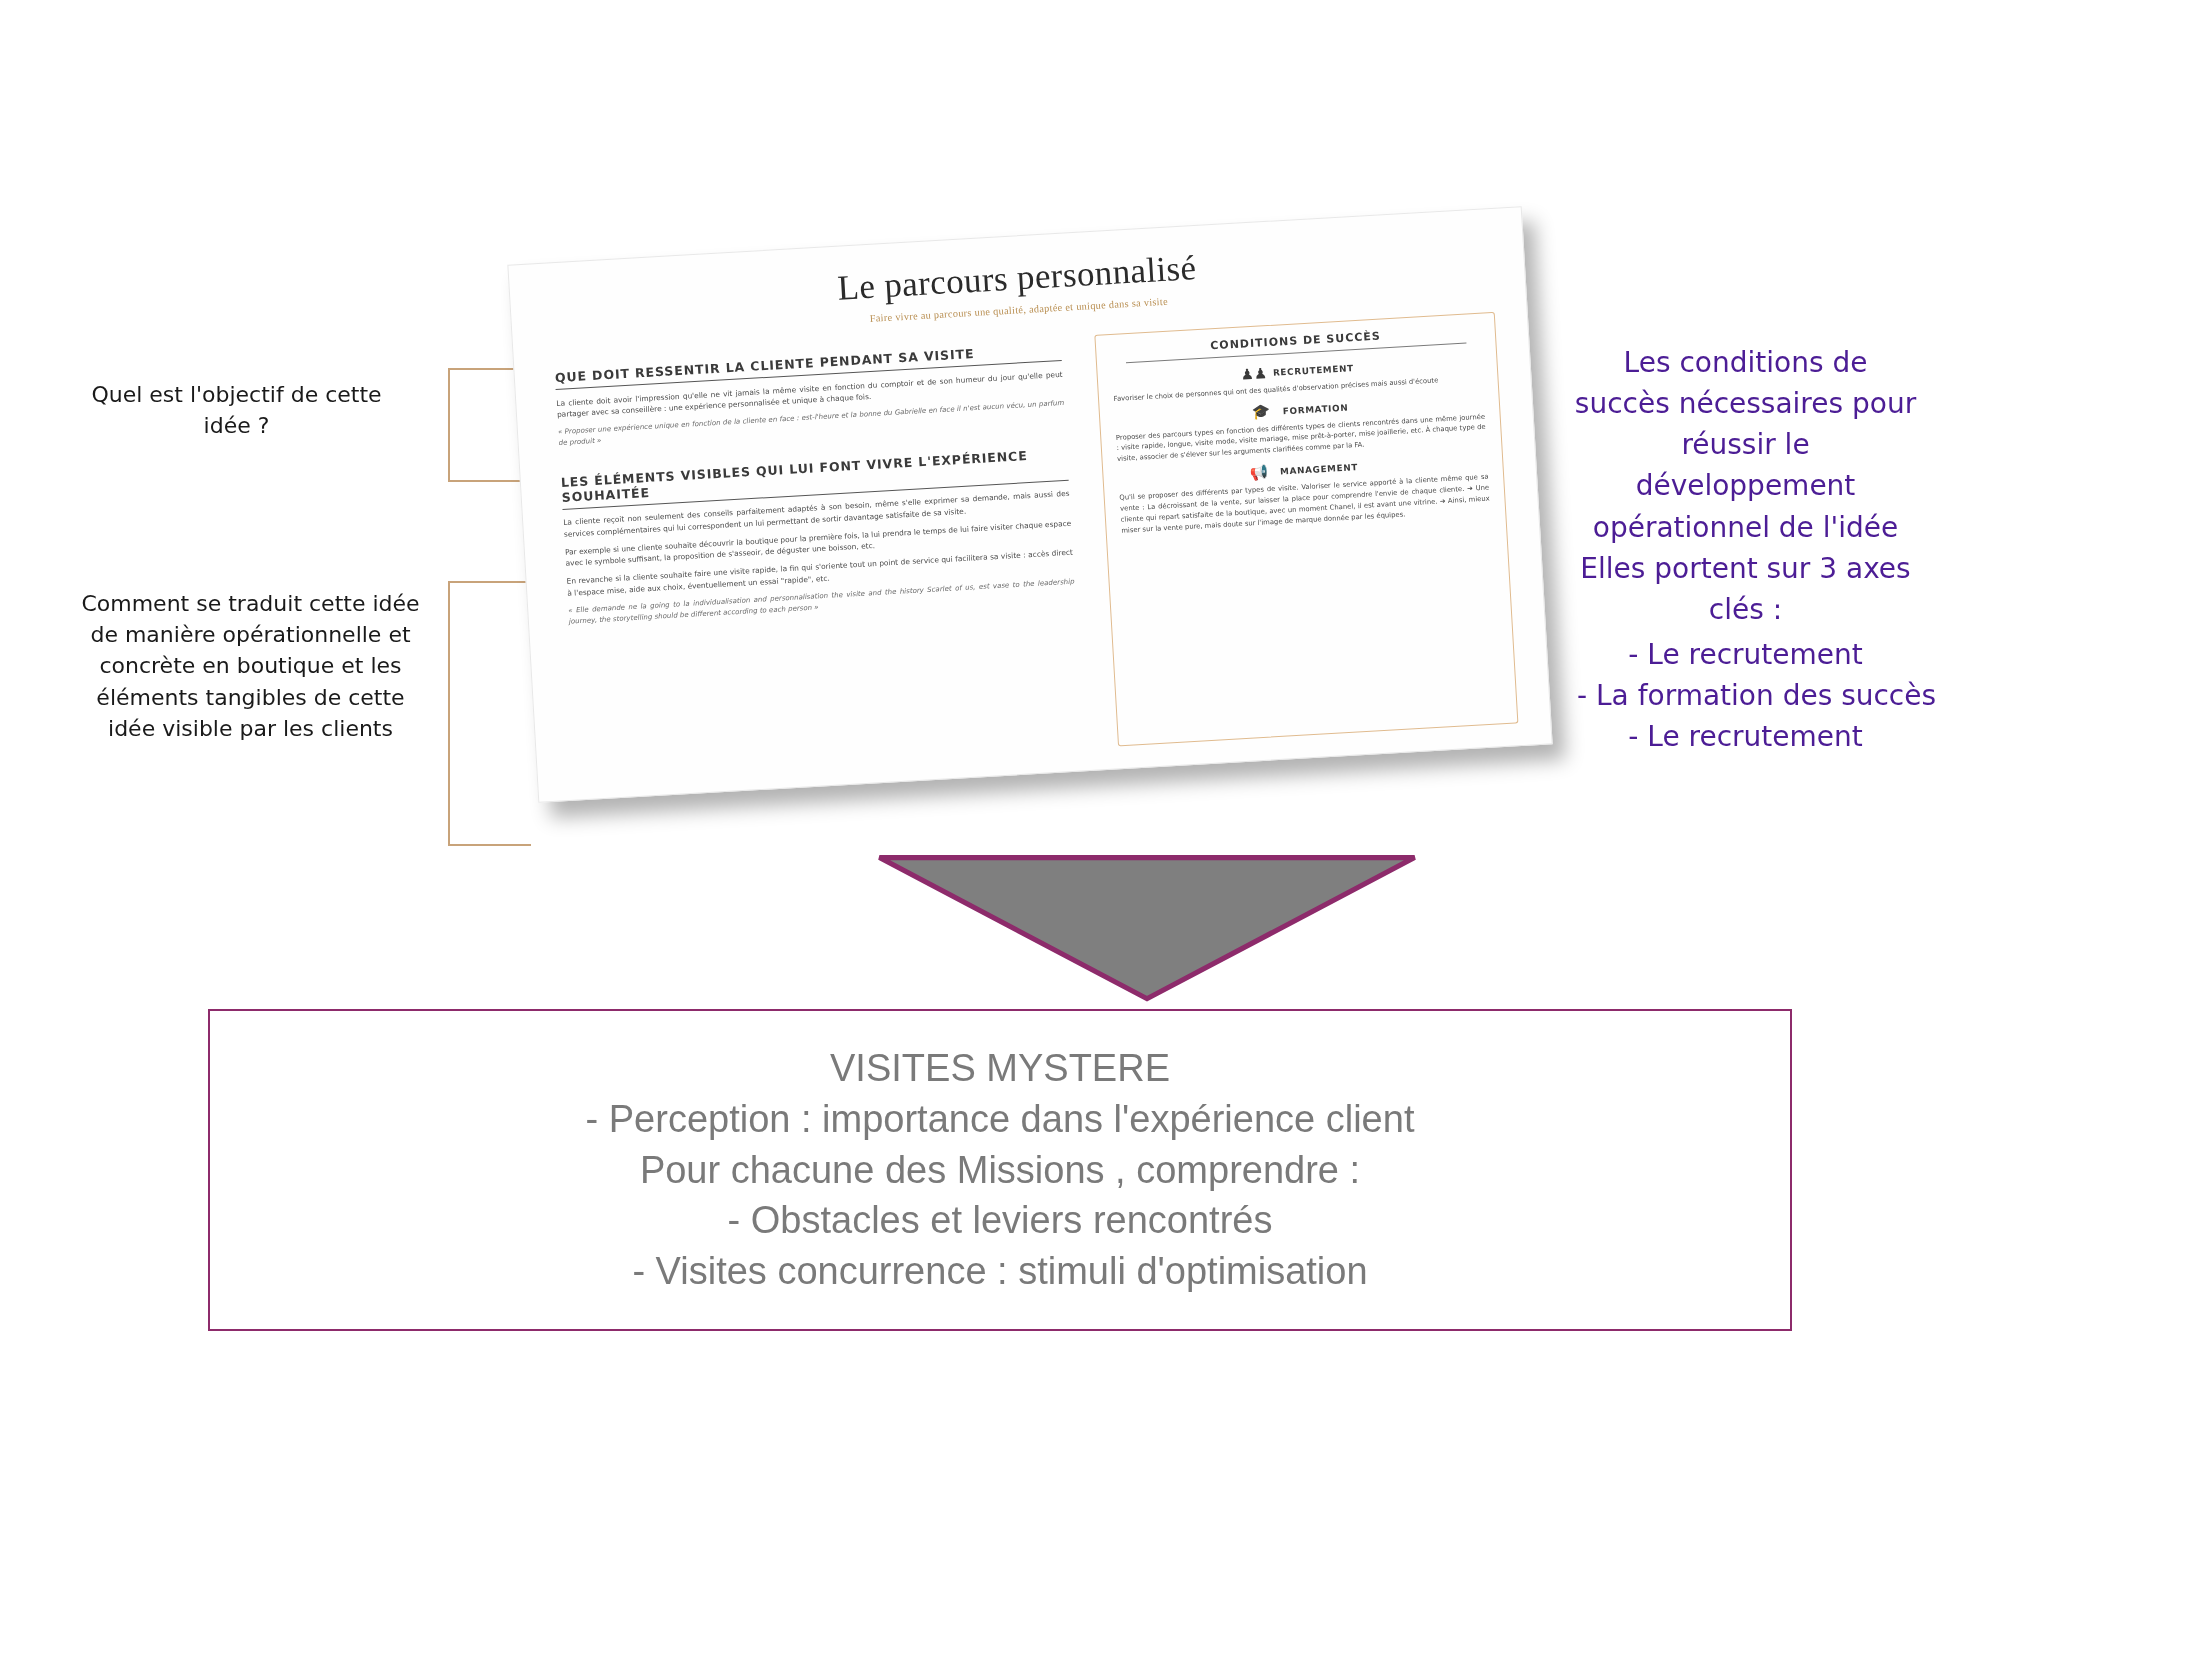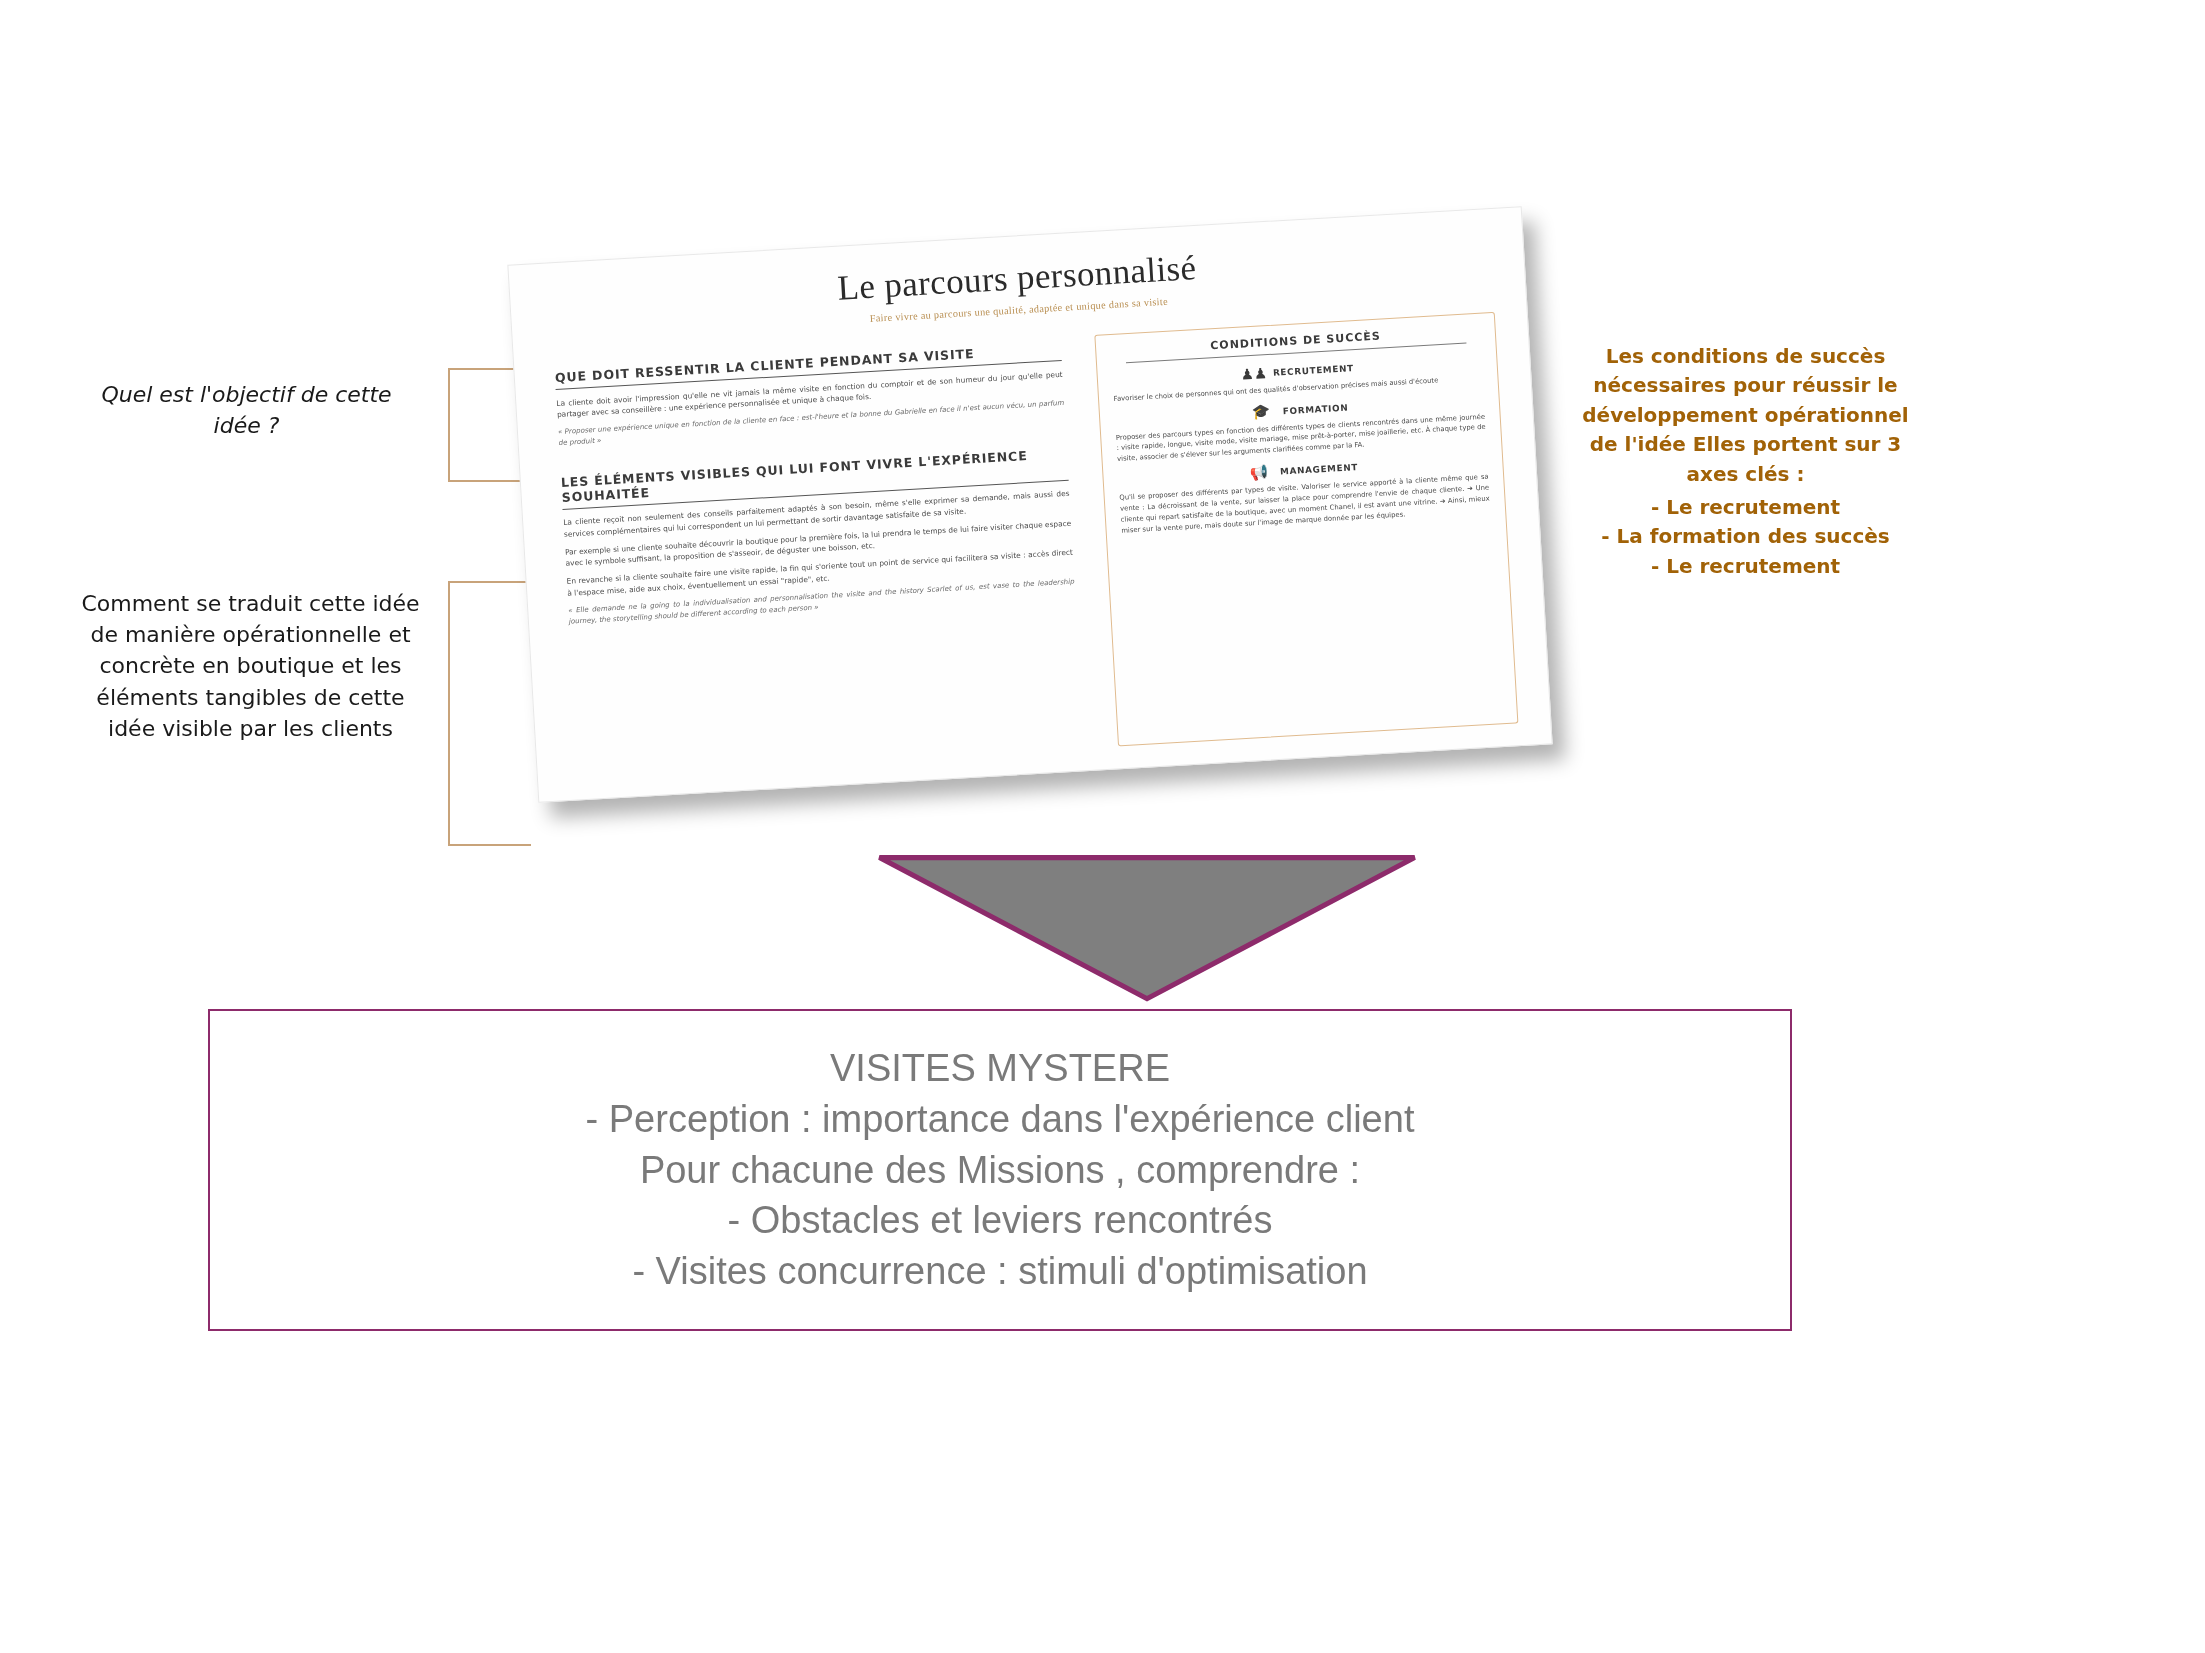--- a/index.html
+++ b/index.html
@@ -18,45 +18,45 @@
   
   .left-note {
     position: absolute;
     text-align: center;
     color: #1a1a1a;
     font-family: "DejaVu Sans", sans-serif;
     font-size: 22px;
     line-height: 1.42;
     font-weight: 500;
   }
-  #left-note-1 { left: 81px; top: 379px; width: 331px; font-style: italic; }
+  #left-note-1 { left: 71px; top: 379px; width: 331px; }
   #left-note-2 { left: 74px; top: 588px; width: 353px; }
 
   .bracket {
     position: absolute;
     border-left: 2.2px solid #c8a37a;
     border-top: 2.2px solid #c8a37a;
     border-bottom: 2.2px solid #c8a37a;
     border-right: none;
   }
   #bracket-1 { left: 448px; top: 368px; width: 81px; height: 110px; }
   #bracket-2 { left: 448px; top: 581px; width: 81px; height: 261px; }
 
   
   #right-note {
     position: absolute;
     left: 1573px;
     top: 342px;
     width: 345px;
     text-align: center;
-    color: #a16207;
-    font-family: "DejaVu Sans", sans-serif;
-    font-size: 20px;
+    color: #4c1d95;
+    font-family: "DejaVu Sans", sans-serif;
+    font-size: 28px;
     line-height: 1.47;
-    font-weight: 700;
+    font-weight: 400;
   }
   #right-note .bullets { margin: 4px; }
   #right-note .bullet-line { white-space: nowrap; }
 
   
   #slide-wrap {
     position: absolute;
     left: 522px;
     top: 235px;
     width: 1044px;

